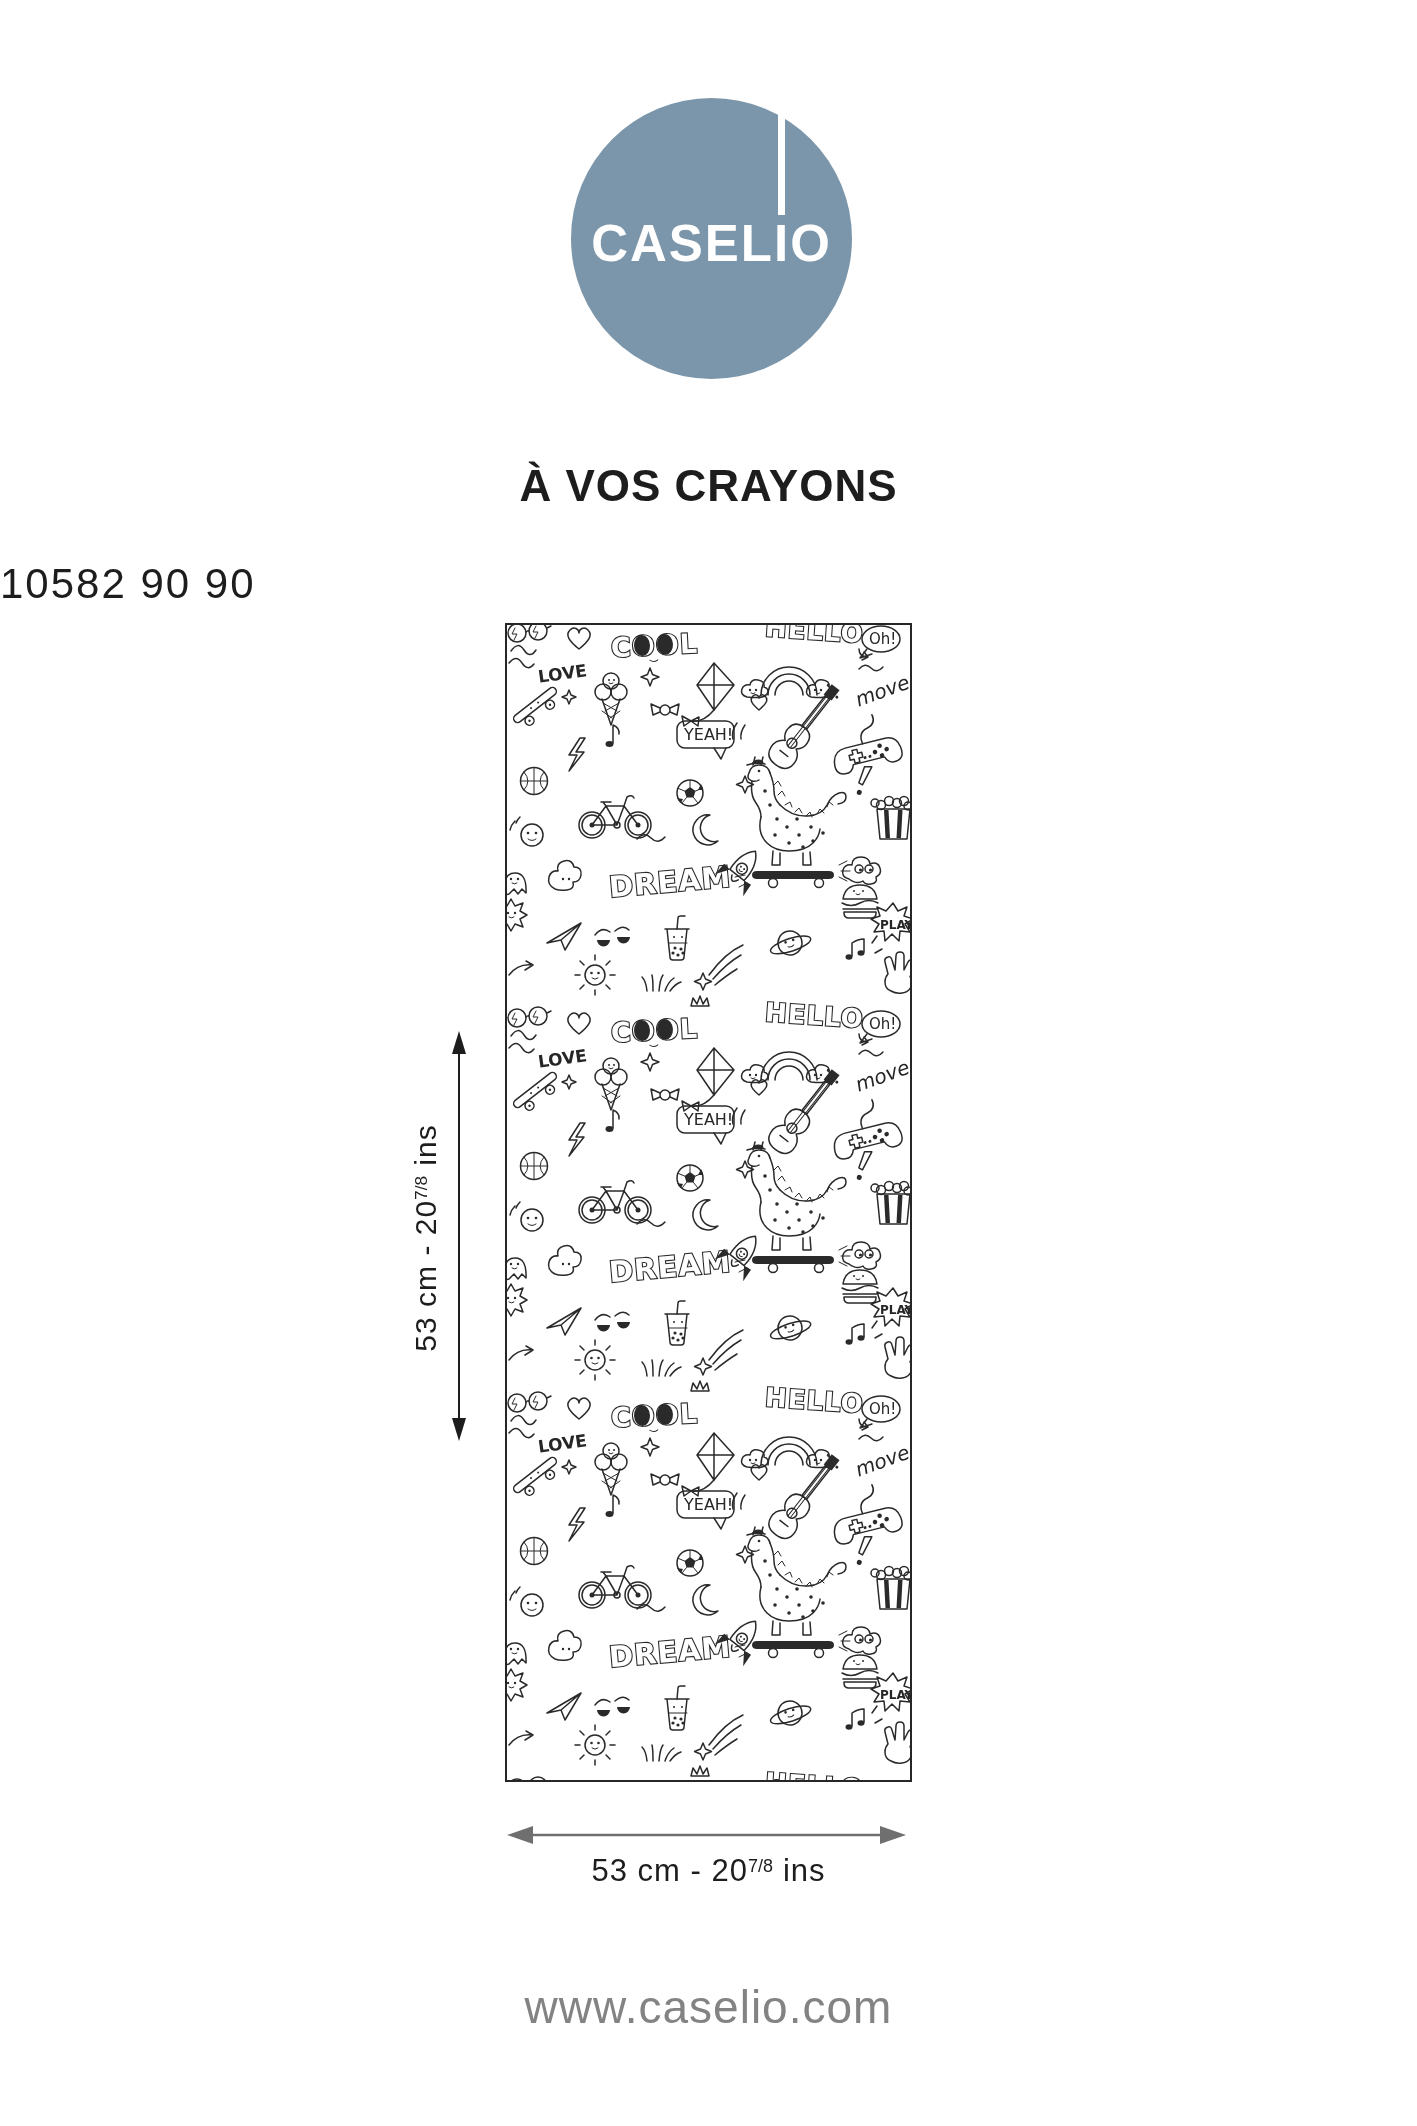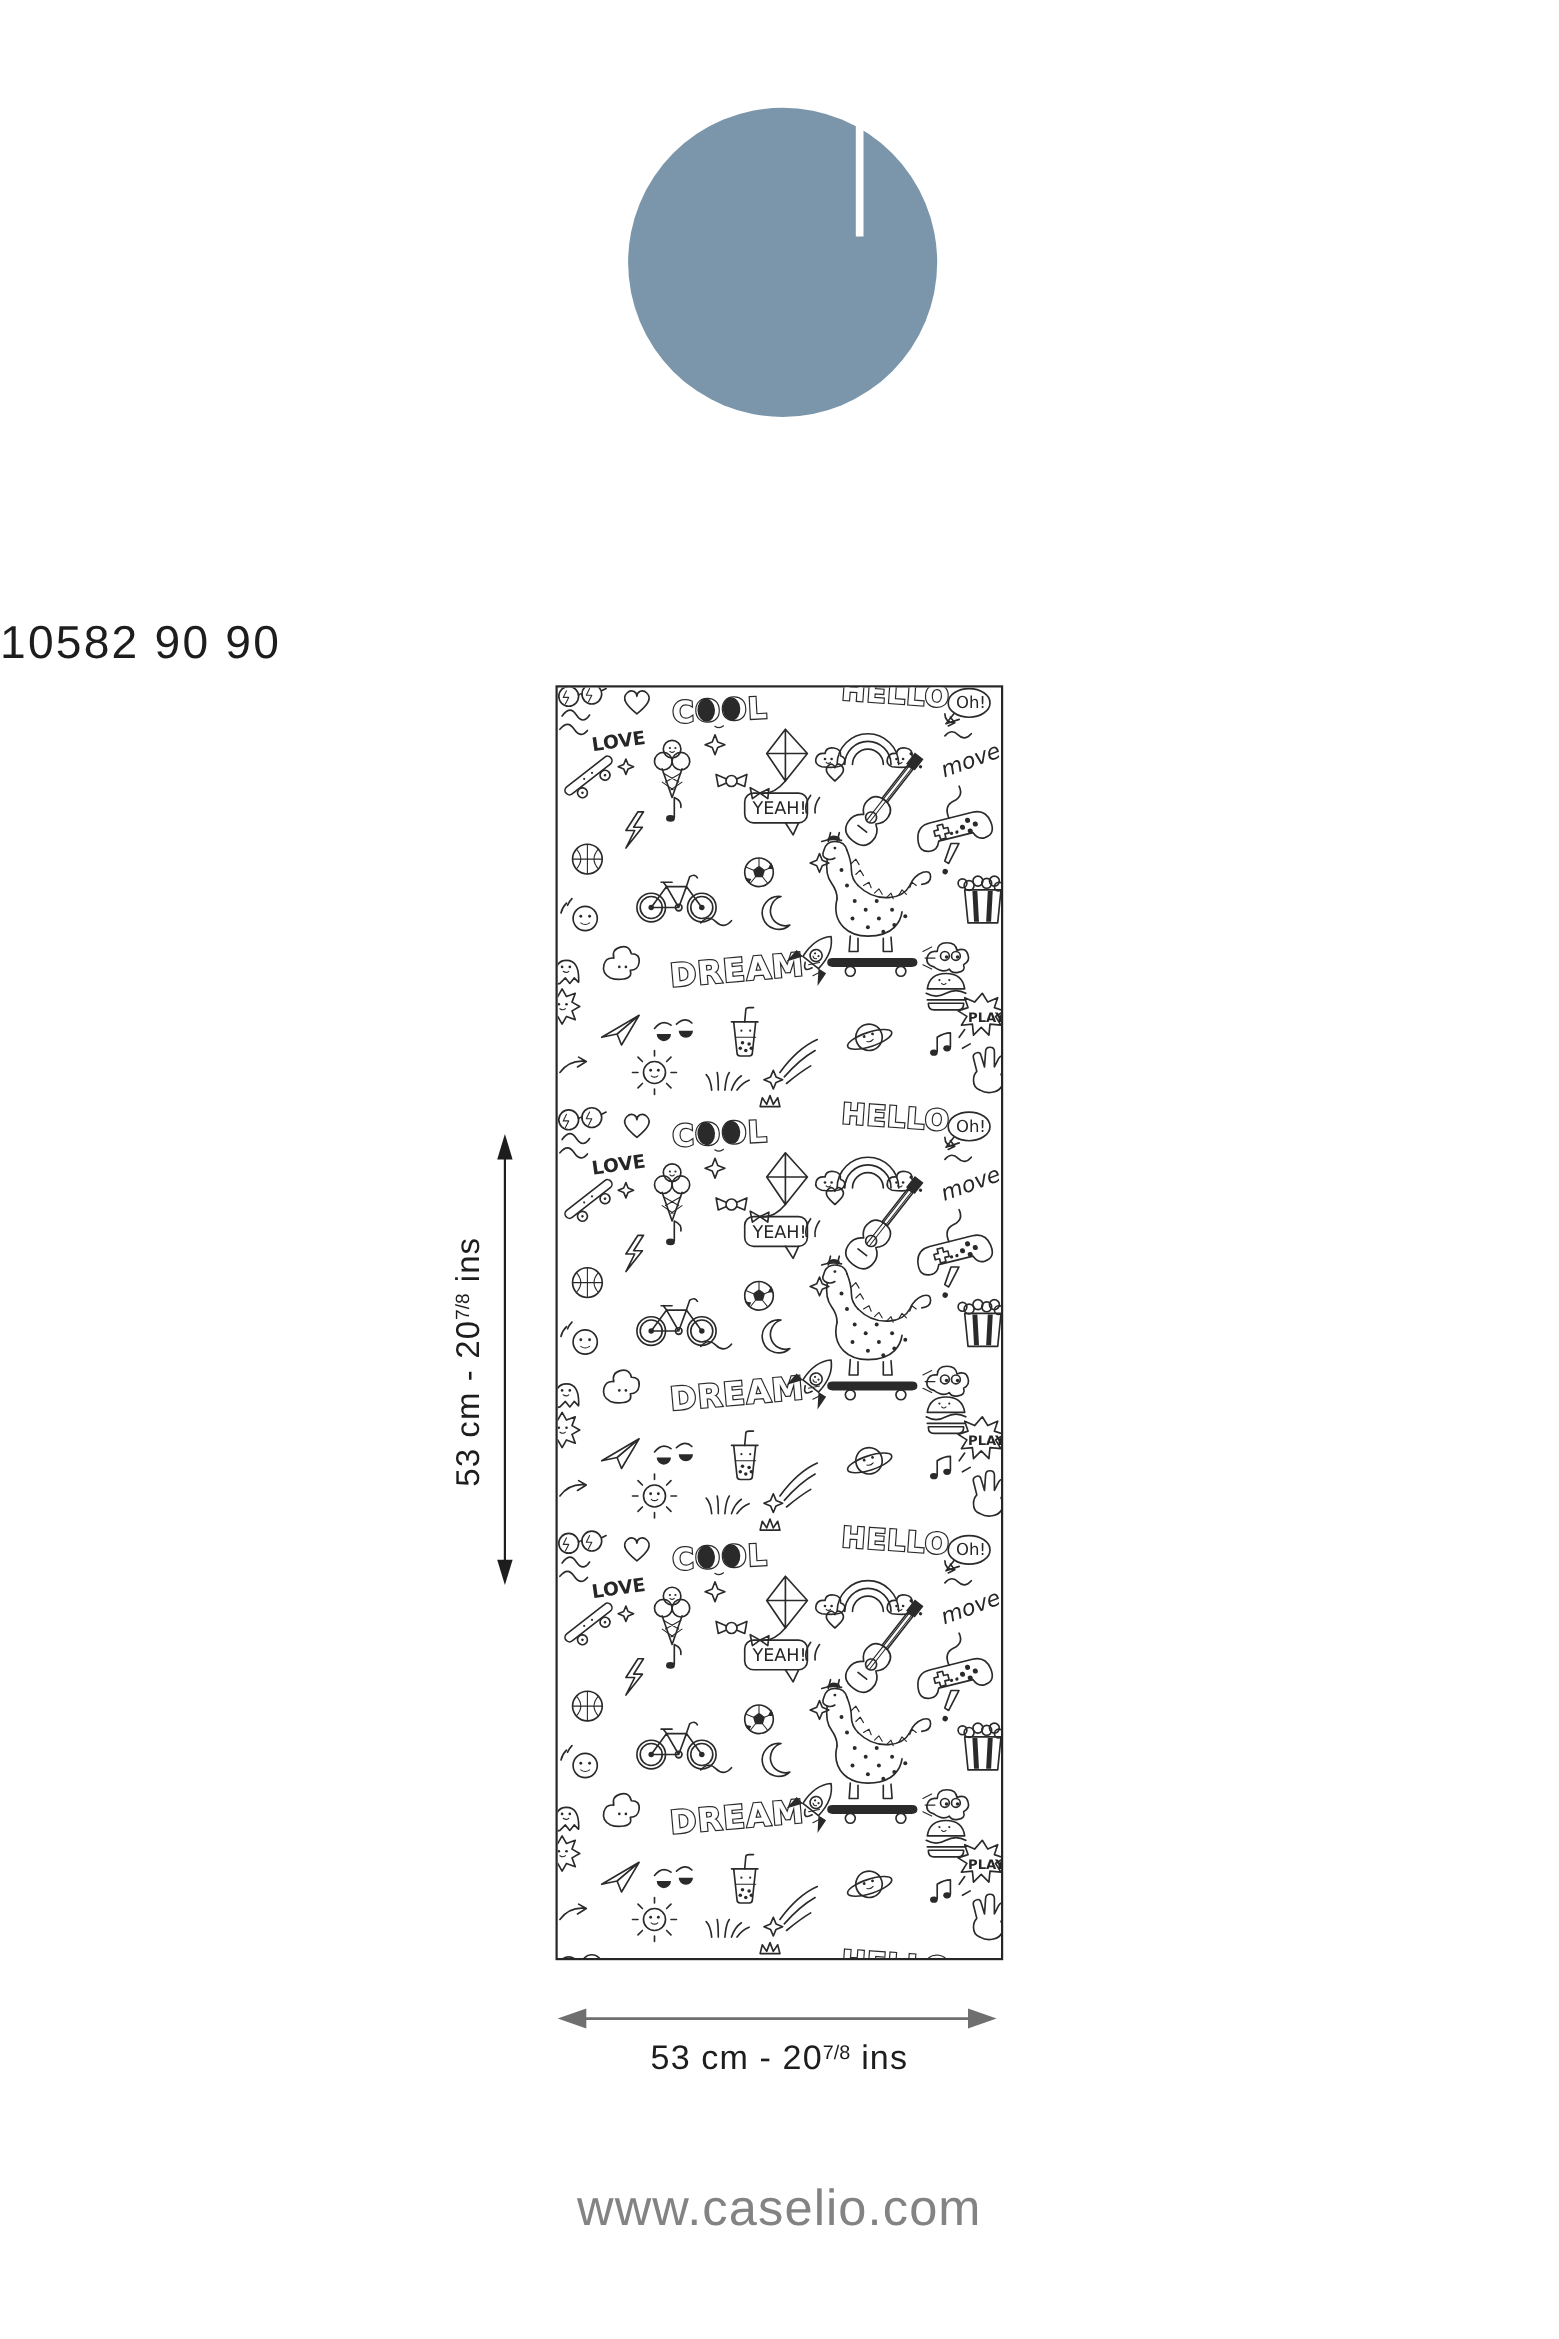--- a/index.html
+++ b/index.html
@@ -43,23 +43,25 @@
   
   .footer{position:absolute;left:0;top:1980px;width:100%;text-align:center;
           font-size:46px;font-weight:400;letter-spacing:1px;color:#838383;}
 </style>
 </head>
 <body>
 
 <div class="page">
 
   <div class="logo">
+    <span class="logo-text">CASELIO</span>
     <div class="logo-bar"></div>
   </div>
 
+  <div class="title">À VOS CRAYONS</div>
   <div class="reference">10582 90 90</div>
 
   <div class="sample">
     <svg width="403" height="1155" viewBox="0 0 403 1155" xmlns="http://www.w3.org/2000/svg">
       <defs>
         <g id="tile">
 
           <g>
             <circle class="d" cx="10" cy="20" r="9"></circle>
               <circle class="d" cx="31" cy="18" r="9"></circle>

